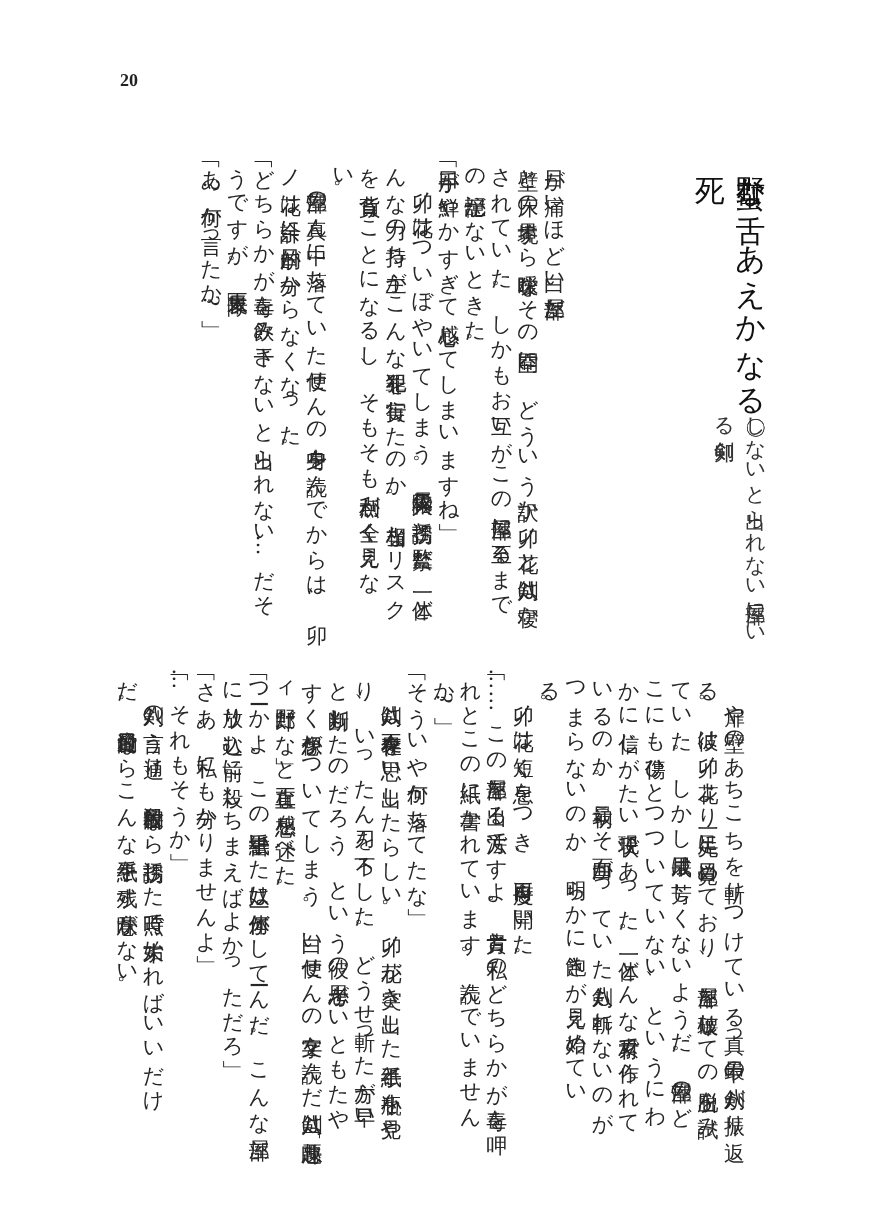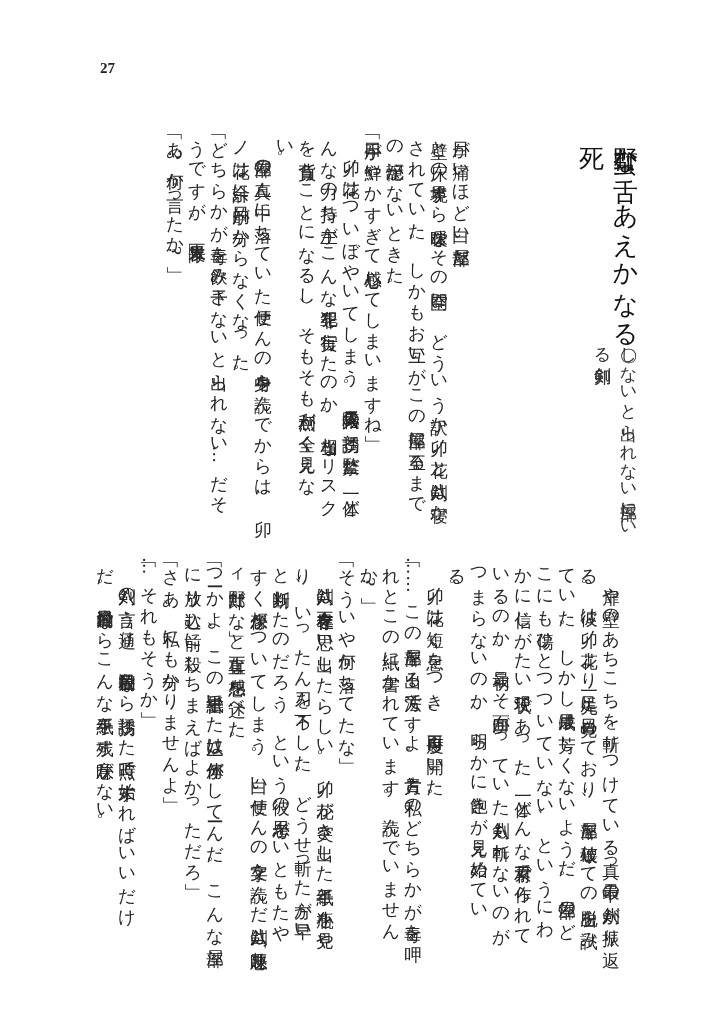--- a/index.html
+++ b/index.html
@@ -14,21 +14,21 @@
   .text-block { position:absolute; writing-mode:vertical-rl; font-size:17.5px;
                 line-height:22px; letter-spacing:0.9px; color:#262626; }
   .text-block p { margin:0; padding:0; }
   .text-block p.indent { text-indent:1em; }
   .top-block { top:128px; right:256px; height:395px; }
   .bottom-block { top:556px; right:106px; height:395px; }
 </style>
 </head>
 <body>
 
-<div class="page-number">27</div>
+<div class="page-number">20</div>
 
 <div class="title-block">
   <div class="title-main">野蛮な舌、あえかなる死</div>
   <div class="title-sub">〇〇しないと出られない部屋にいる剣卯剣</div>
 </div>
 
 <div class="text-block top-block">
   <p>目が痛いほど白い部屋だ。</p>
   <p>壁と床の境界すら曖昧なその空間に、どういう訳か卯ノ花と剣八は寝かされていた。しかもお互いがこの部屋に至るまでの記憶がないときた。</p>
   <p>「手口が鮮やかすぎて感心してしまいますね」</p>

